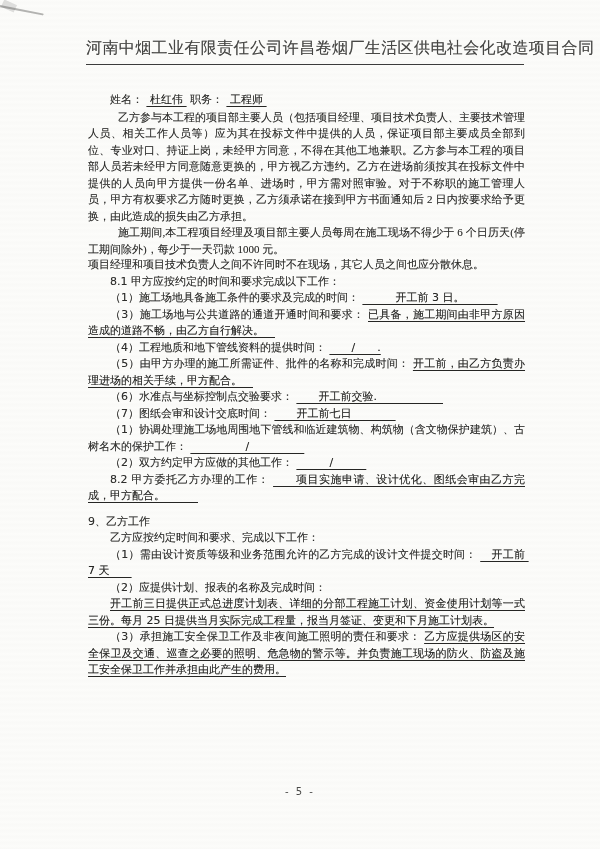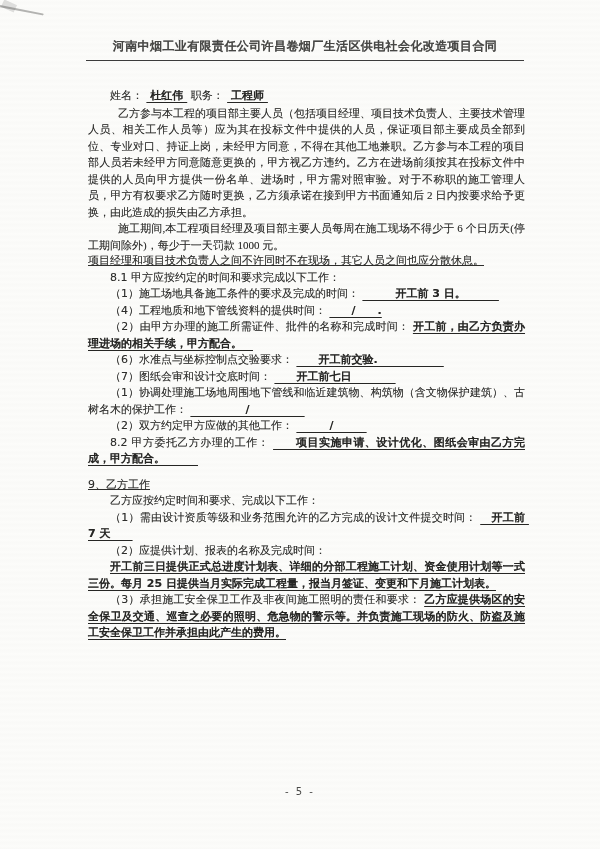--- a/index.html
+++ b/index.html
@@ -42,46 +42,46 @@
     background: rgba(90,90,88,0.18);
     transform: rotate(25deg);
   }
   .header {
     margin: 38px 76px 0 86px;
     text-align: center;
     border-bottom: 1.2px solid #3c3c3c;
     padding-bottom: 5px;
   }
   .header-title {
-    font-size: 12px;
-    font-weight: bold;
+    font-size: 16px;
+    font-weight: normal;
     color: #474745;
     letter-spacing: 0.4px;
     text-shadow: 0 0 0.6px rgba(70,70,70,0.5);
     white-space: nowrap;
   }
   .body {
     margin: 27px 75px 0 88px;
     font-size: 11px;
     line-height: 16.5px;
     text-align: justify;
     color: #2e2e2c;
     text-shadow: 0 0 0.5px rgba(50,50,50,0.45);
   }
   .body p {
     margin: 0;
     white-space: pre-wrap;
     word-break: break-all;
   }
-  .ind-0 { text-indent: 0; text-decoration: underline; }
+  .ind-0 { text-indent: 0; }
   .ind-2 { text-indent: 22px; }
   .ind-3 { text-indent: 30px; font-family: Liberation Serif, serif; }
   .gap-top { margin-top: 9px !important; }
   .u {
-    font-weight: bold;
+    font-weight: normal;
     text-decoration: underline;
     text-decoration-thickness: 1px;
     text-underline-offset: 3px;
     color: #262624;
   }
   .footer {
     position: absolute;
     bottom: 52px;
     left: 0;
     width: 100%;
@@ -102,22 +102,23 @@
     <div class="header-title">河南中烟工业有限责任公司许昌卷烟厂生活区供电社会化改造项目合同</div>
   </div>
 
   <div class="body" id="doc-body">
       <p class="ind-2"><span>姓名： </span><span class="u"> 杜红伟 </span><span> 职务： </span><span class="u"> 工程师 </span></p>
       <p class="ind-3"><span>乙方参与本工程的项目部主要人员（包括项目经理、项目技术负责人、主要技术管理人员、相关工作人员等）应为其在投标文件中提供的人员，保证项目部主要成员全部到位、专业对口、持证上岗，未经甲方同意，不得在其他工地兼职。乙方参与本工程的项目部人员若未经甲方同意随意更换的，甲方视乙方违约。乙方在进场前须按其在投标文件中提供的人员向甲方提供一份名单、进场时，甲方需对照审验。对于不称职的施工管理人员，甲方有权要求乙方随时更换，乙方须承诺在接到甲方书面通知后 2 日内按要求给予更换，由此造成的损失由乙方承担。</span></p>
       <p class="ind-3"><span>施工期间,本工程项目经理及项目部主要人员每周在施工现场不得少于 6 个日历天(停工期间除外)，每少于一天罚款 1000 元。</span></p>
       <p class="ind-0"><span>项目经理和项目技术负责人之间不许同时不在现场，其它人员之间也应分散休息。</span></p>
       <p class="ind-2"><span>8.1 甲方应按约定的时间和要求完成以下工作：</span></p>
       <p class="ind-2"><span>（1）施工场地具备施工条件的要求及完成的时间： </span><span class="u">　　　开工前 3 日。　　　</span></p>
+      <p class="ind-2"><span>（3）施工场地与公共道路的通道开通时间和要求： </span><span class="u">已具备，施工期间由非甲方原因造成的道路不畅，由乙方自行解决。　</span></p>
       <p class="ind-2"><span>（4）工程地质和地下管线资料的提供时间： </span><span class="u">　　/　　.</span></p>
-      <p class="ind-2"><span>（2）由甲方办理的施工所需证件、批件的名称和完成时间： </span><span class="u">开工前，由乙方负责办理进场的相关手续，甲方配合。　</span></p>
+      <p class="ind-2"><span>（5）由甲方办理的施工所需证件、批件的名称和完成时间： </span><span class="u">开工前，由乙方负责办理进场的相关手续，甲方配合。　</span></p>
       <p class="ind-2"><span>（6）水准点与坐标控制点交验要求： </span><span class="u">　　开工前交验.　　　　　　</span></p>
       <p class="ind-2"><span>（7）图纸会审和设计交底时间： </span><span class="u">　　开工前七日　　　　</span></p>
       <p class="ind-2"><span>（1）协调处理施工场地周围地下管线和临近建筑物、构筑物（含文物保护建筑）、古树名木的保护工作： </span><span class="u">　　　　　/　　　　　</span></p>
       <p class="ind-2"><span>（2）双方约定甲方应做的其他工作： </span><span class="u">　　　/　　　</span></p>
       <p class="ind-2"><span>8.2 甲方委托乙方办理的工作： </span><span class="u">　　项目实施申请、设计优化、图纸会审由乙方完成，甲方配合。　　　</span></p>
       <p class="ind-0 gap-top"><span>9、乙方工作</span></p>
       <p class="ind-2"><span>乙方应按约定时间和要求、完成以下工作：</span></p>
       <p class="ind-2"><span>（1）需由设计资质等级和业务范围允许的乙方完成的设计文件提交时间： </span><span class="u">　开工前 7 天　　</span></p>
       <p class="ind-2"><span>（2）应提供计划、报表的名称及完成时间：</span></p>
       <p class="ind-2"><span class="u">开工前三日提供正式总进度计划表、详细的分部工程施工计划、资金使用计划等一式三份。每月 25 日提供当月实际完成工程量，报当月签证、变更和下月施工计划表。</span></p>

